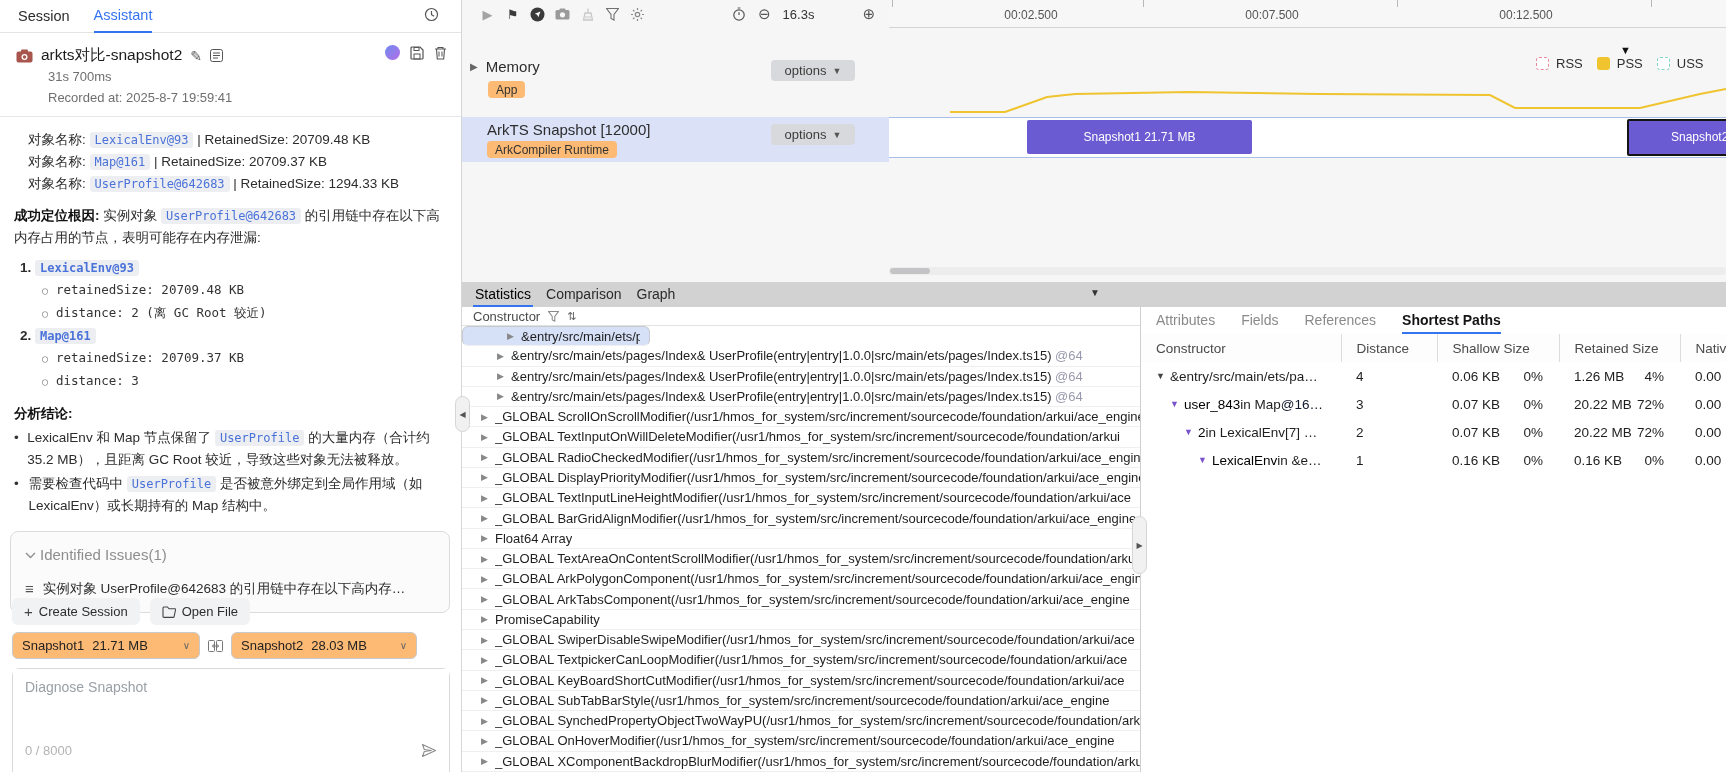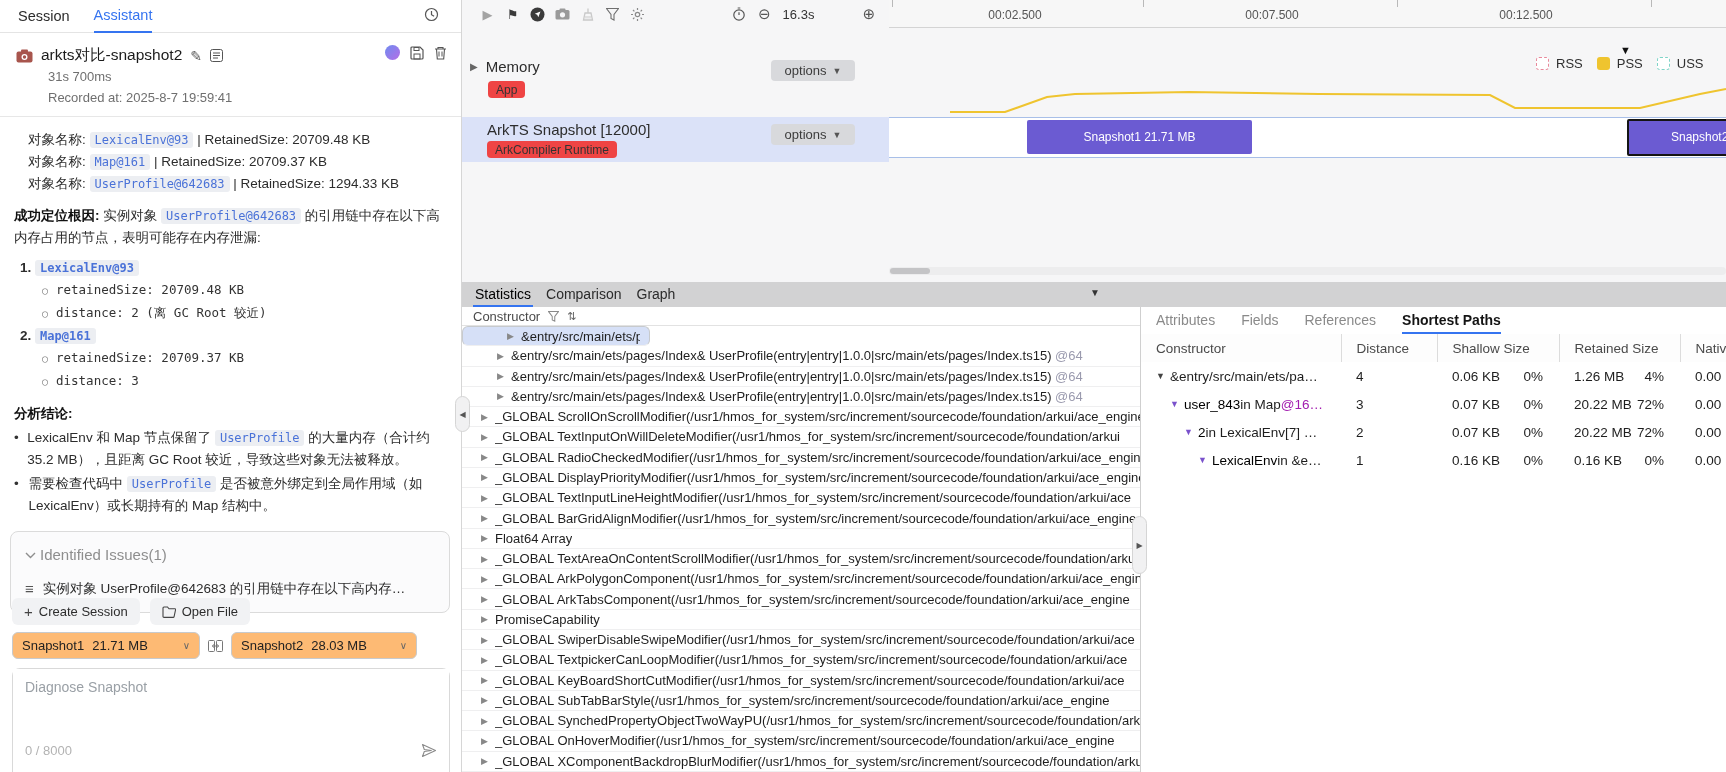--- a/index.html
+++ b/index.html
@@ -55,21 +55,21 @@
 .tb-right { position:absolute; left:270px; top:0; height:28px; display:flex; align-items:center; gap:12px; }
 .dur { font-size:13px; color:#333; }
 .circle-op { font-size:15px; color:#555; cursor:pointer; }
 .ruler { position:absolute; left:427px; top:0; right:0; height:28px; border-bottom:1px solid #d4d4d4; background:#f7f7f7; }
 .ruler .tick { position:absolute; top:0; width:1px; height:7px; background:#b9b9b9; }
 .ruler .tlabel { position:absolute; top:8px; transform:translateX(-50%); font-size:12px; color:#555; }
 .markers-row { position:absolute; left:0; top:28px; width:427px; height:24px; border-bottom:1px solid #e6e6e6; display:flex; align-items:center; padding-left:38px; font-size:13px; color:#555; background:#f6f6f7; }
 .memory-row { position:absolute; left:0; top:52px; width:427px; height:64px; padding:6px 0 0 8px; }
 .trk-name { font-size:15px; color:#2d2d2d; display:flex; align-items:center; gap:8px; }
 .trk-tri { color:#666; font-size:10px; }
-.tag { display:inline-block; background:#ef4444; color:#333; font-size:12px; border-radius:4px; padding:1.5px 8px; margin:6px 0 0 18px; }
+.tag { display:inline-block; background:#fdba74; color:#333; font-size:12px; border-radius:4px; padding:1.5px 8px; margin:6px 0 0 18px; }
 .options-pill { position:absolute; left:309px; width:84px; height:21px; background:#d8d9dc; border-radius:4px; font-size:13px; color:#3c3c3c; display:flex; align-items:center; justify-content:center; gap:6px; cursor:pointer; }
 .options-pill .v { font-size:9px; color:#555; }
 .arkts-row { position:absolute; left:0; top:117px; width:427px; height:45px; background:#dbe2f8; padding:4px 0 0 8px; }
 .chart-svg { position:absolute; left:427px; top:28px; width:837px; height:89px; }
 .legend { position:absolute; top:56px; display:flex; align-items:center; gap:14px; font-size:13px; color:#2f2f2f; }
 .lg-item { display:flex; align-items:center; gap:7px; cursor:pointer; }
 .lg-box { width:13px; height:13px; border-radius:3px; }
 .lg-rss { border:1.5px dashed #e8899b; background:#fff; }
 .lg-pss { background:#EFC42F; }
 .lg-uss { border:1.5px dashed #7fd4c8; background:#fff; }
@@ -104,21 +104,21 @@
 .rp-tab.active { color:#141414; border-bottom-color:#3574F0;font-weight:bold; }
 .rtable { width:100%; border-collapse:collapse; table-layout:fixed; }
 .rtable th { font-weight:normal; text-align:left; font-size:13.5px; color:#4a4a4a; height:28px; border-right:1px solid #dcdcdc; padding-left:15px; background:#fdfdfd; white-space:nowrap; overflow:hidden; }
 .rtable th:last-child { border-right:none; }
 .rtable td { height:28px; font-size:13.5px; color:#1e1e1e; white-space:nowrap; overflow:hidden; padding-left:15px; }
 .rrow { cursor:pointer; }
 .ctor-cell { display:flex; align-items:center; }
 .rtri { font-size:9px; color:#444; margin-right:5px; flex:none; }
 .rtri.purple { color:#7A52CC; }
 .tok { color:#000000; }
-.refid { color:#a21caf; }
+.refid { color:#0f172a; }
 .pctcell { display:flex; align-items:center; }
 .pct { margin-left:auto; padding-right:16px; }
 
 
 .handle { position:absolute; background:#f1f1f2; border:1px solid #d5d5d5; border-radius:8px; display:flex; align-items:center; justify-content:center; color:#555; font-size:8px; cursor:pointer; }
 .handle.l { left:455px; top:396px; width:15px; height:36px; }
 .handle.r { left:1132px; top:516px; width:15px; height:58px; }
 
 svg.ic { display:block; }
 </style>
@@ -327,21 +327,21 @@
         <span class="dur">16.3s</span>
         <span class="circle-op" style="margin-left:36px;">⊕</span>
       </div>
     </div>
 
     <div class="ruler">
       <span class="tick" style="left:3px"></span>
         <span class="tick" style="left:254px"></span>
         <span class="tick" style="left:508px"></span>
         <span class="tick" style="left:762px"></span>
-      <span class="tlabel" style="left:126px">00:02.500</span>
+      <span class="tlabel" style="left:142px">00:02.500</span>
       <span class="tlabel" style="left:383px">00:07.500</span>
       <span class="tlabel" style="left:637px">00:12.500</span>
     </div>
 
 
     <div class="memory-row">
       <div class="trk-name">
           <span class="trk-tri">▶</span>
           <span>Memory</span>
         </div>

